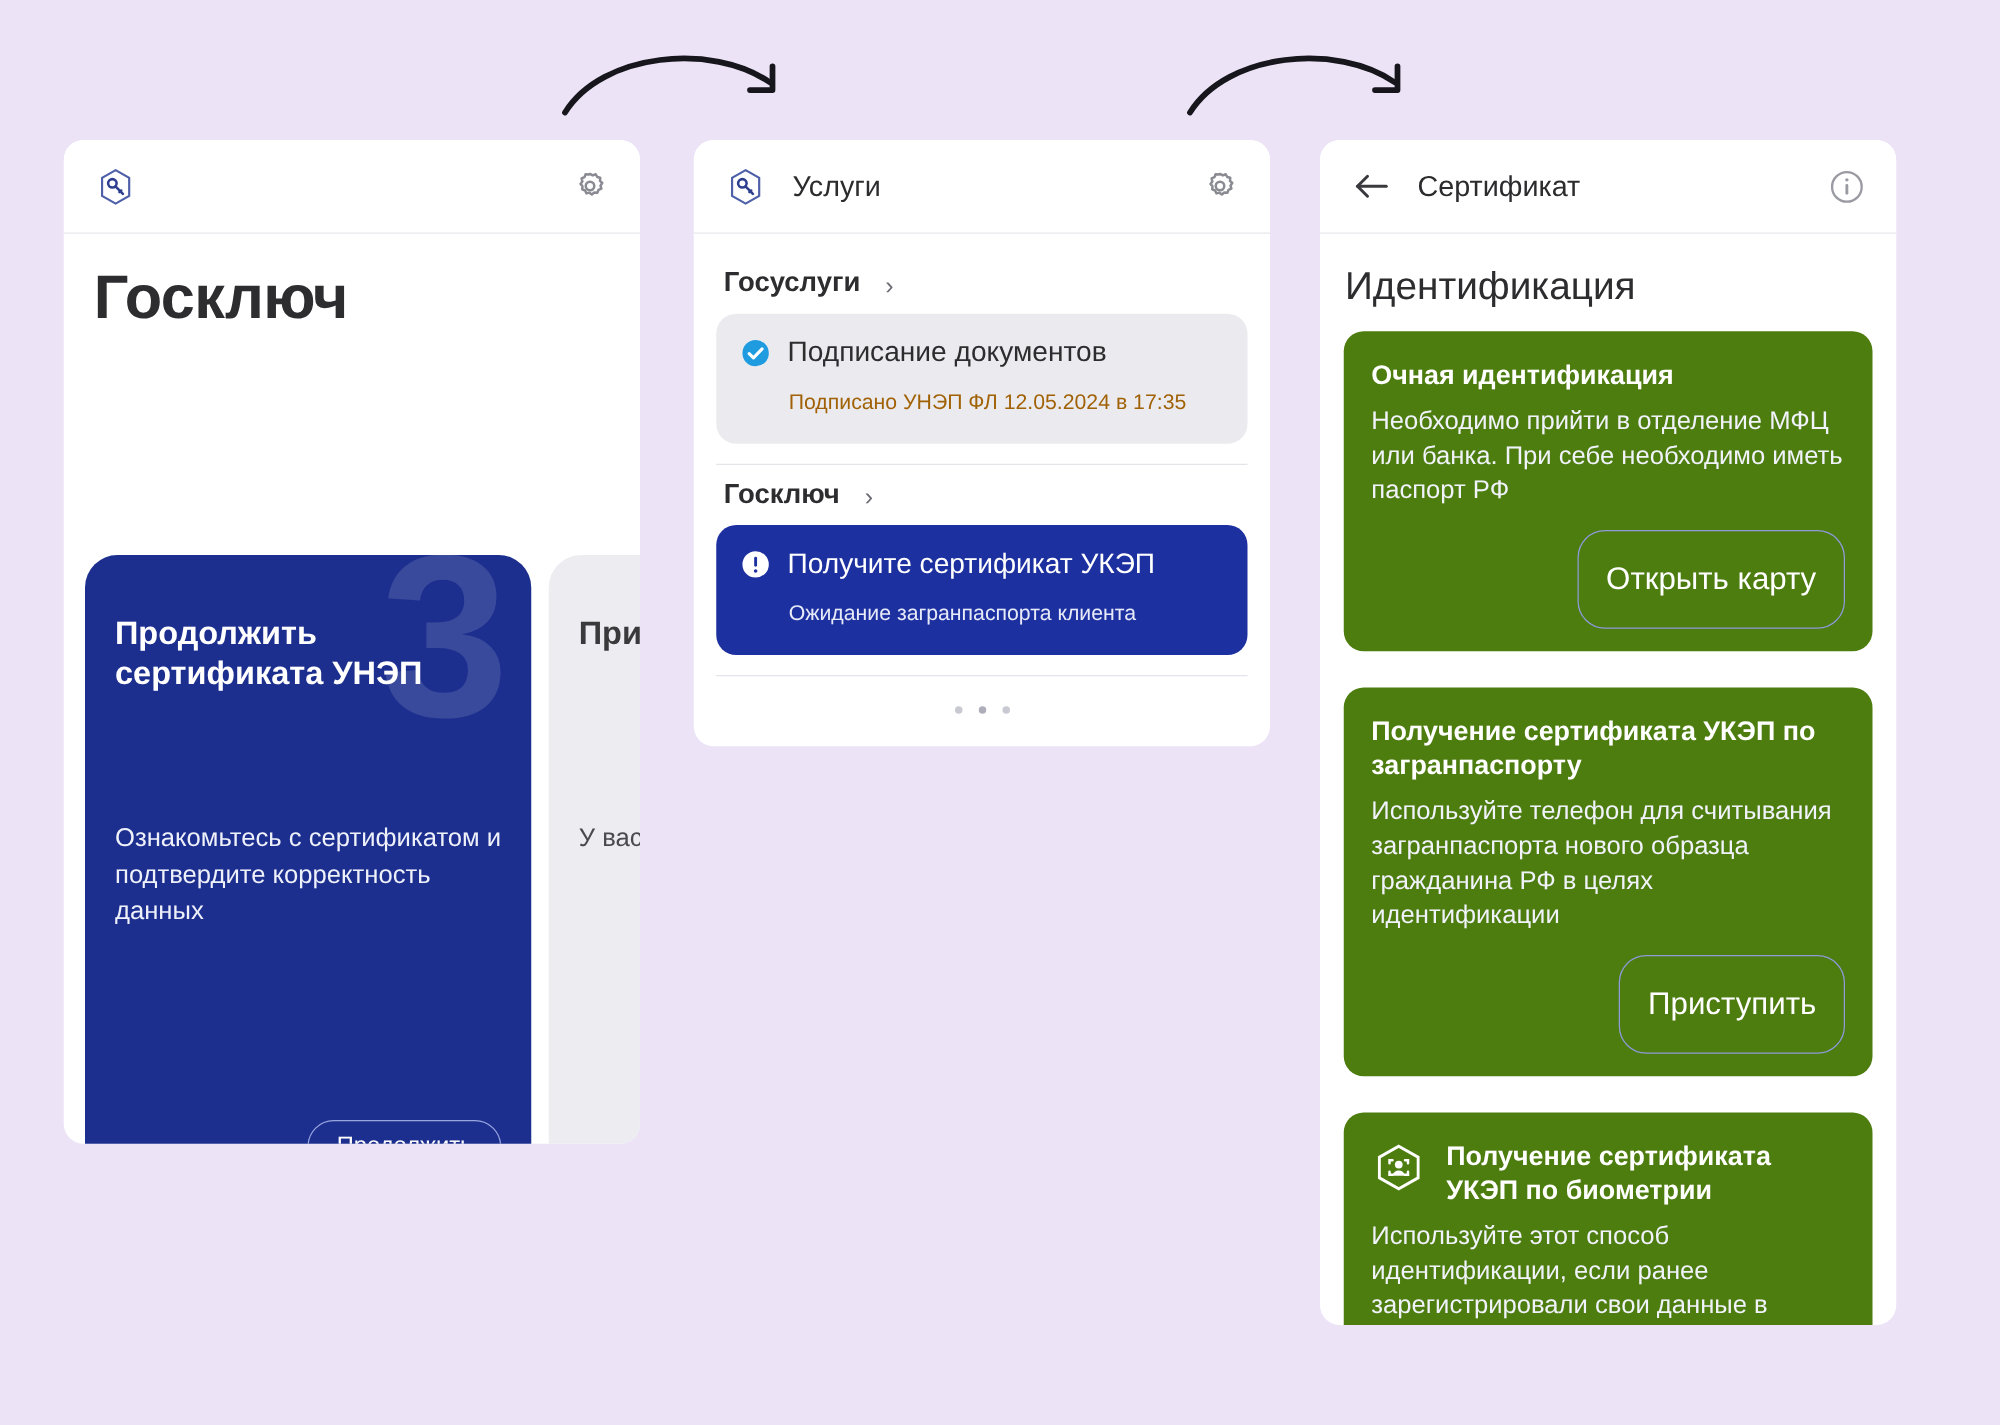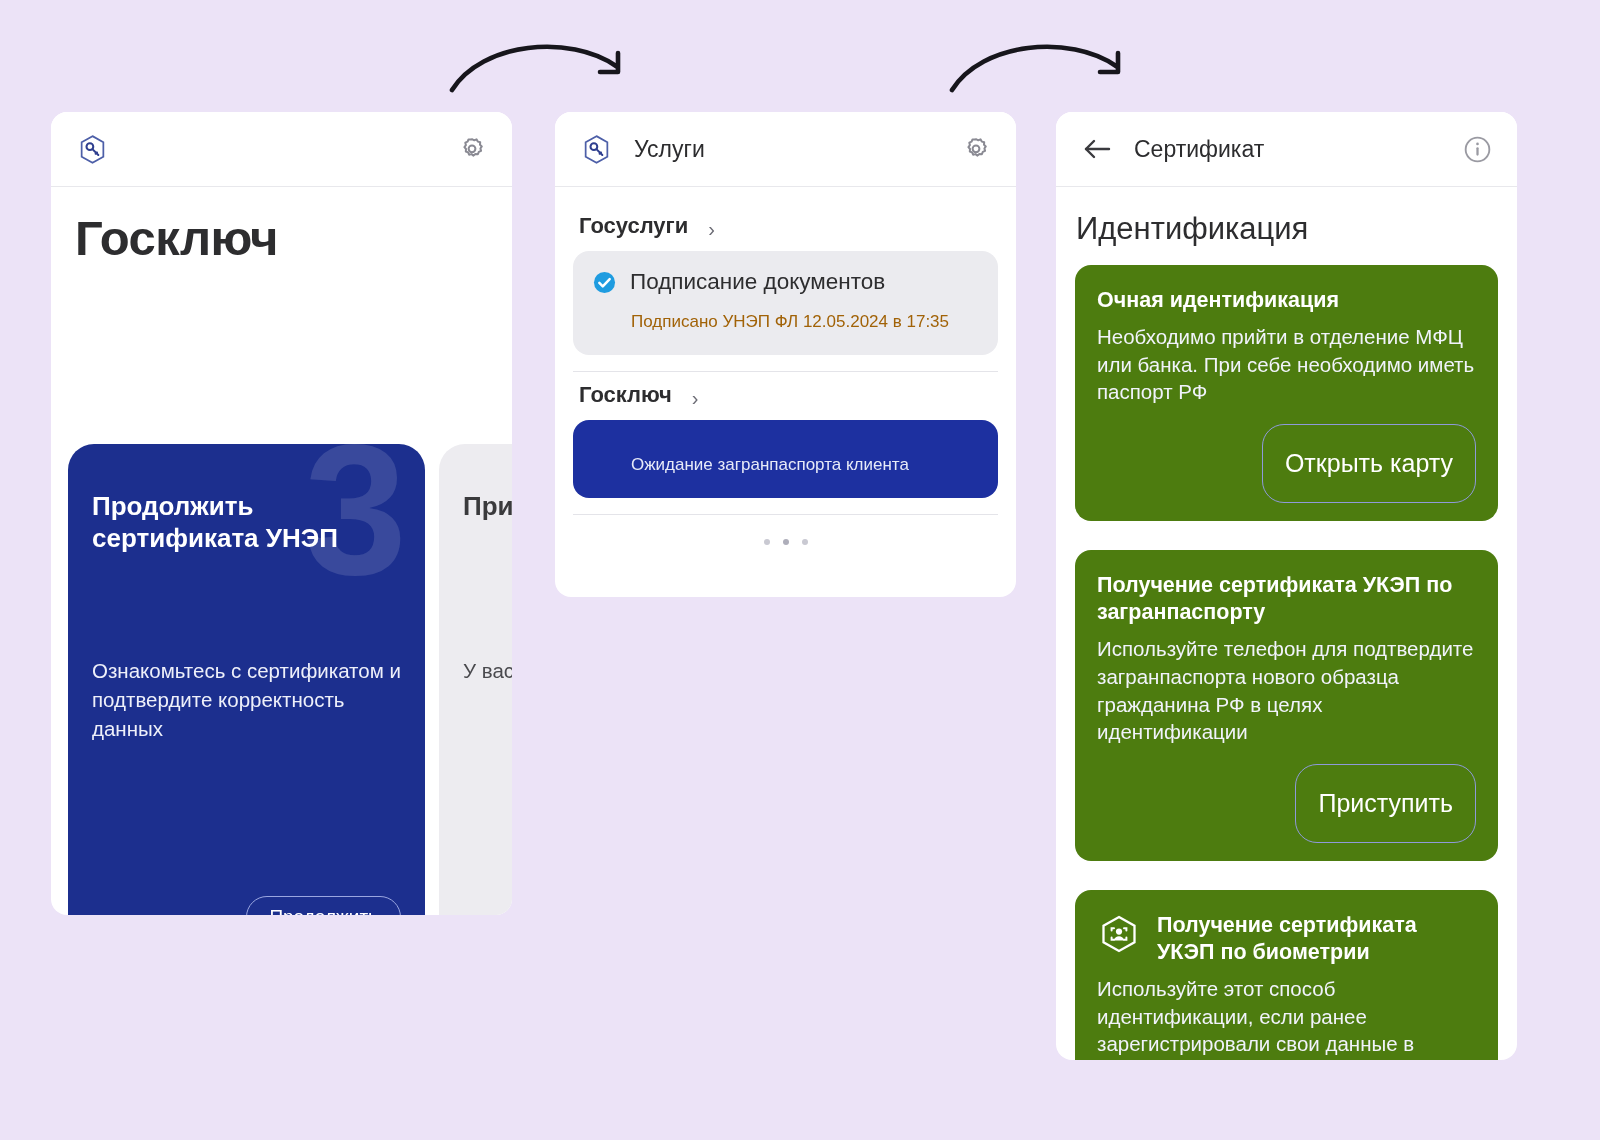--- a/index.html
+++ b/index.html
@@ -242,20 +242,28 @@
         </div>
         <div class="divider"></div>
       </div>
 
       <div class="grp">
         <div class="grp-head">
           <span>Госключ</span>
           <span class="chev">›</span>
         </div>
         <div class="srv active">
+          <div class="srv-row">
+            <svg class="warn-ic" viewBox="0 0 24 24">
+              <circle cx="12" cy="12" r="11" fill="#ffffff"></circle>
+              <rect x="10.8" y="5.7" width="2.4" height="8.2" rx="1.2" fill="#1d30a0"></rect>
+              <circle cx="12" cy="17.5" r="1.5" fill="#1d30a0"></circle>
+            </svg>
+            <span class="srv-t">Получите сертификат УКЭП</span>
+          </div>
           <div class="srv-sub">Ожидание загранпаспорта клиента</div>
         </div>
         <div class="divider"></div>
       </div>
 
       <div class="dots">
         <i></i>
         <i class="on"></i>
         <i></i>
       </div>
@@ -283,21 +291,21 @@
       <div class="bcard">
         <h4>Очная идентификация</h4>
         <p>Необходимо прийти в отделение МФЦ или банка. При себе необходимо иметь паспорт РФ</p>
         <div class="btnrow">
           <button class="pill2">Открыть карту</button>
         </div>
       </div>
 
       <div class="bcard">
         <h4>Получение сертификата УКЭП по загранпаспорту</h4>
-        <p>Используйте телефон для подтвердите загранпаспорта нового образца гражданина РФ в целях идентификации</p>
+        <p>Используйте телефон для считывания загранпаспорта нового образца гражданина РФ в целях идентификации</p>
         <div class="btnrow">
           <button class="pill2">Приступить</button>
         </div>
       </div>
 
       <div class="bcard">
         <div class="hrow">
           <svg class="bio-ic" viewBox="0 0 44 44">
             <path d="M22 3 L37.5 11.7 V28.3 L22 37 L6.5 28.3 V11.7 Z" fill="none" stroke="#fff" stroke-width="2.3"></path>
             <path d="M14.6 16.6 V14.2 H17" fill="none" stroke="#fff" stroke-width="2" stroke-linecap="round"></path>

